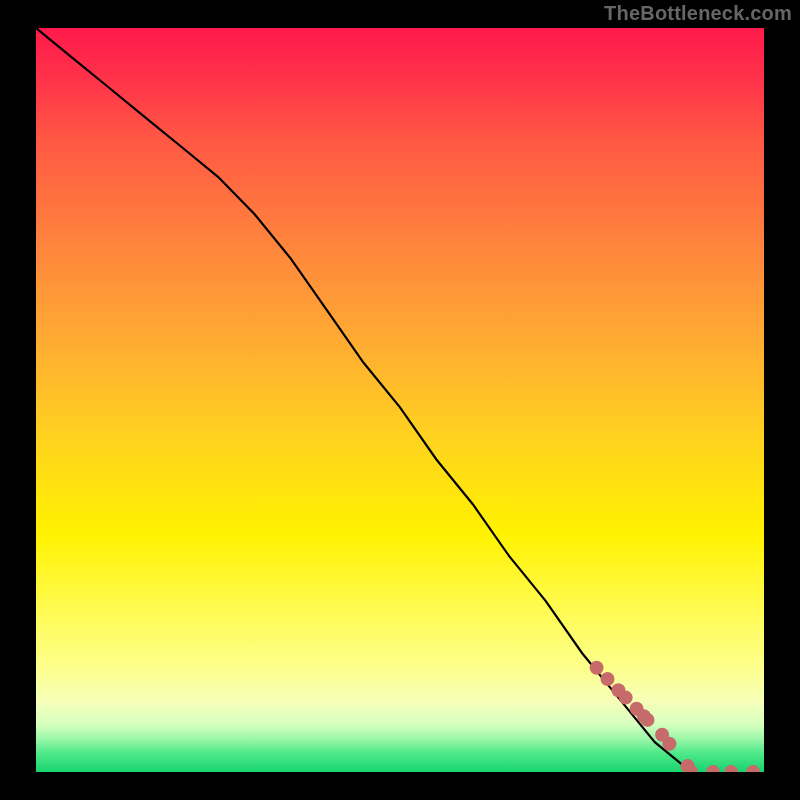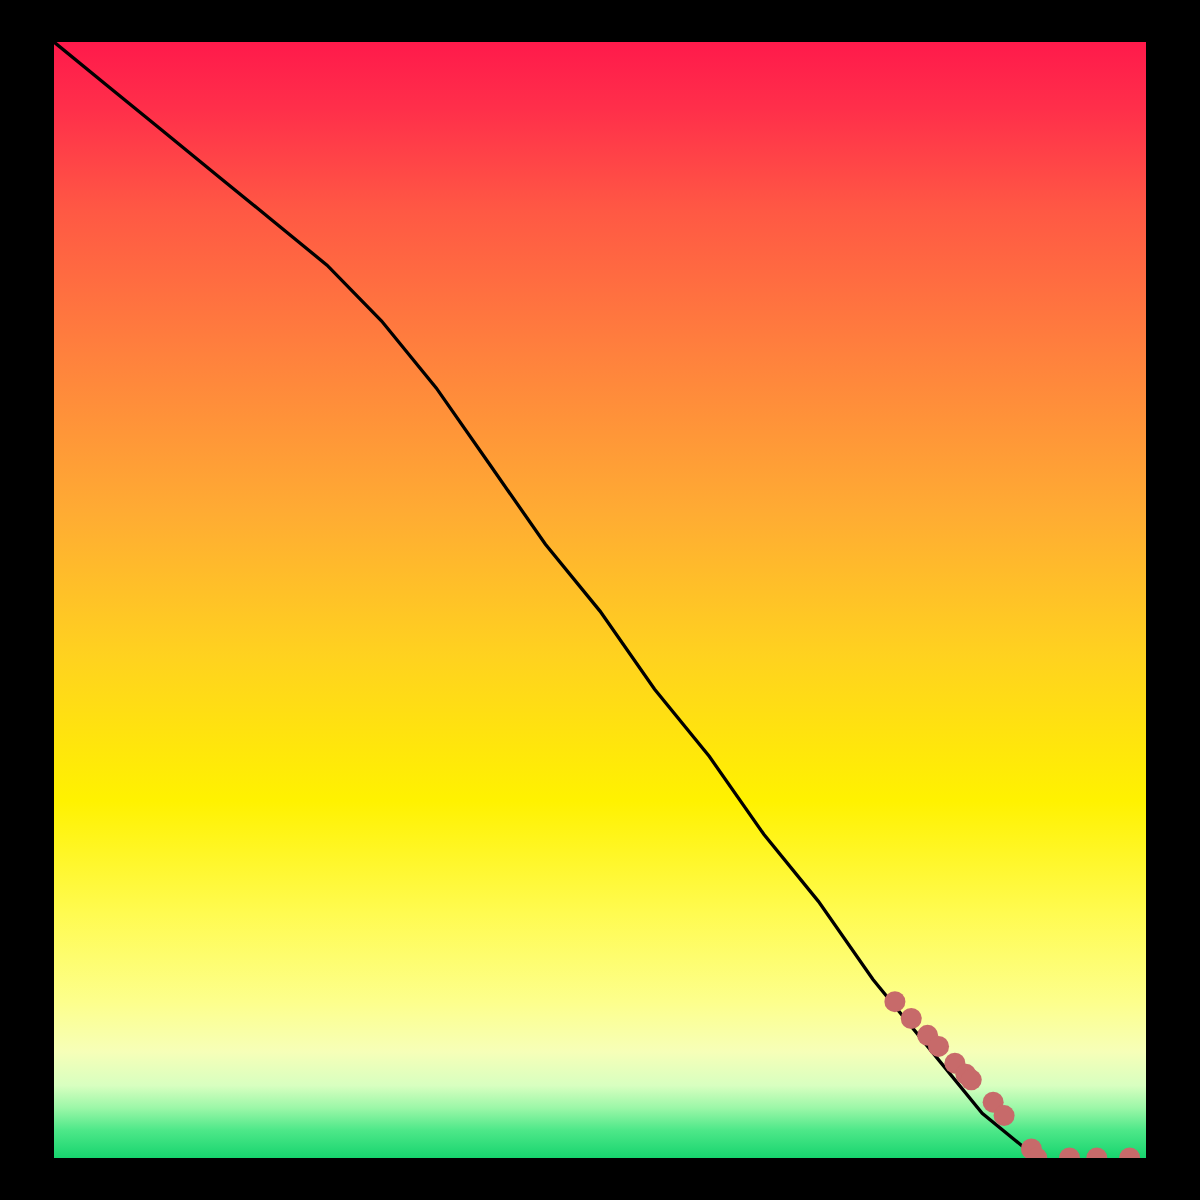--- a/index.html
+++ b/index.html
@@ -37,20 +37,21 @@
   .plot svg {
     display: block;
     width: 100%;
     height: 100%;
   }
 </style>
 </head>
 <body>
 
 <div class="frame">
+  <div class="watermark">TheBottleneck.com</div>
 
   <div class="plot">
     <svg viewBox="0 0 728 744" preserveAspectRatio="none">
       <defs>
         <linearGradient id="bg-grad" x1="0" y1="0" x2="0" y2="1">
             <stop offset="0.00%" stop-color="#ff1a4b"></stop>
             <stop offset="6.00%" stop-color="#ff2f4a"></stop>
             <stop offset="15.00%" stop-color="#ff5844"></stop>
             <stop offset="28.00%" stop-color="#ff813d"></stop>
             <stop offset="42.00%" stop-color="#ffab33"></stop>

